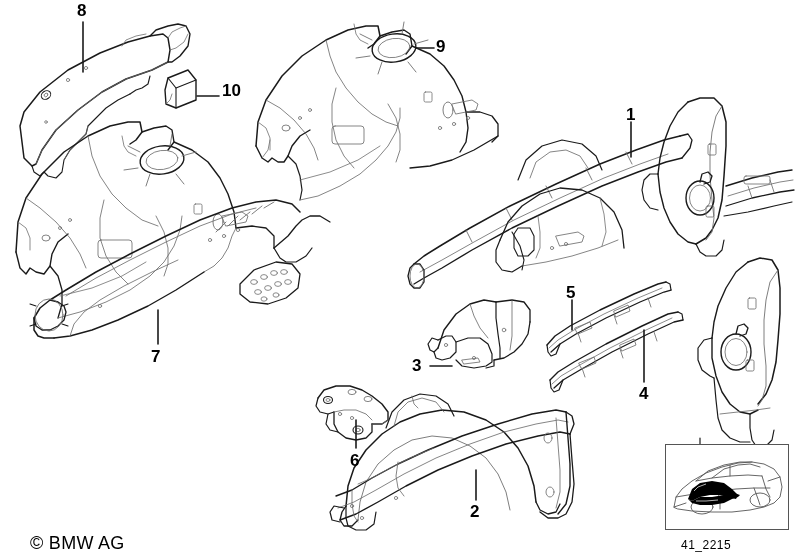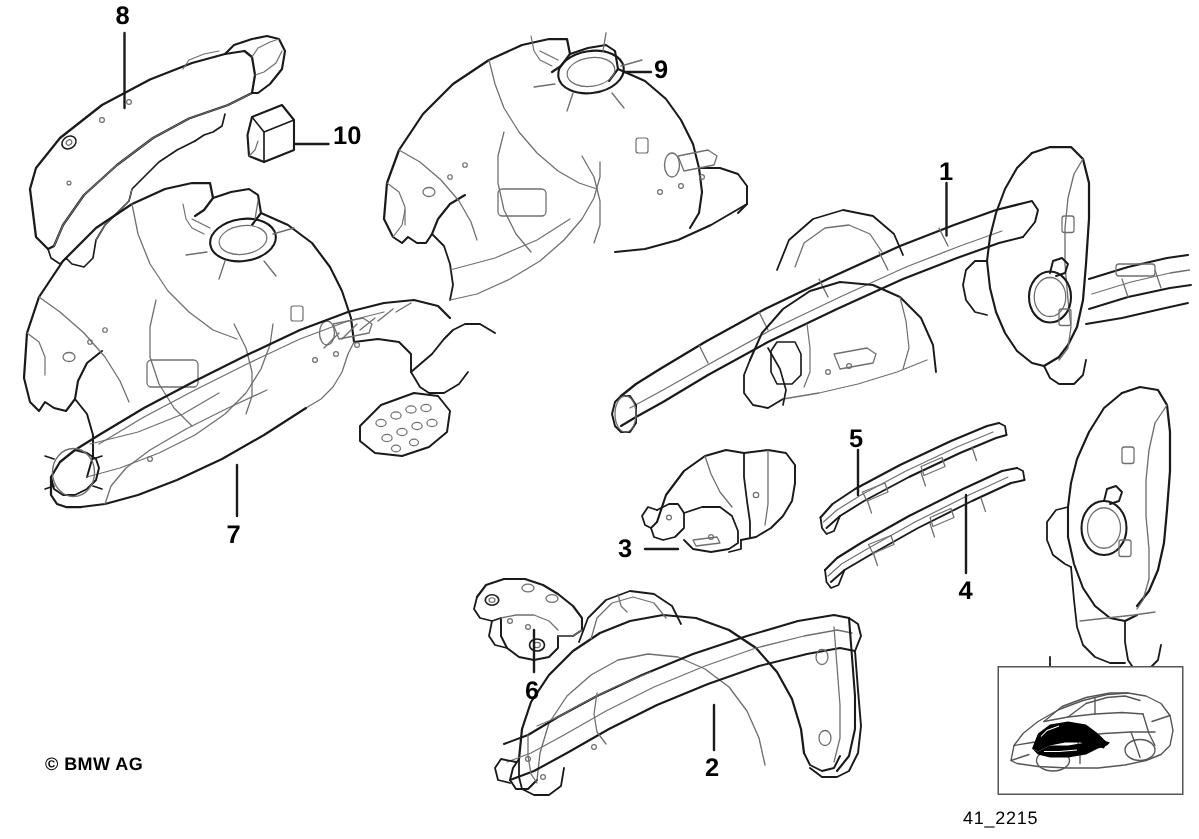--- a/index.html
+++ b/index.html
@@ -2,23 +2,23 @@
 <html><head>
 <meta charset="utf-8">
 <style>
   html,body{margin:0;padding:0;background:#ffffff;}
   body{width:799px;height:559px;position:relative;overflow:hidden;
        font-family:"Liberation Sans",sans-serif;color:#000;}
   #sheet{position:absolute;left:0;top:0;width:799px;height:559px;background:#fff;}
   svg.art{position:absolute;left:0;top:0;width:799px;height:559px;}
   .callout{position:absolute;font-weight:bold;font-size:17px;line-height:17px;
            letter-spacing:0px;color:#000;white-space:nowrap;}
-  #copyright{position:absolute;left:30px;top:502px;font-size:12px;font-weight:bold;
+  #copyright{position:absolute;left:30px;top:533px;font-size:18px;font-weight:normal;
              letter-spacing:0.3px;white-space:nowrap;}
-  #diagram-code{position:absolute;left:642px;top:538px;font-size:12px;
+  #diagram-code{position:absolute;left:681px;top:538px;font-size:12px;
                 letter-spacing:0.5px;white-space:nowrap;color:#000;}
   #thumb-box{position:absolute;left:665px;top:444px;width:124px;height:86px;
              border:1px solid #555;background:#fff;box-sizing:border-box;}
   svg.thumb{position:absolute;left:0;top:0;width:122px;height:84px;}
 </style>
 </head>
 <body>
 
 <div id="sheet">
 

